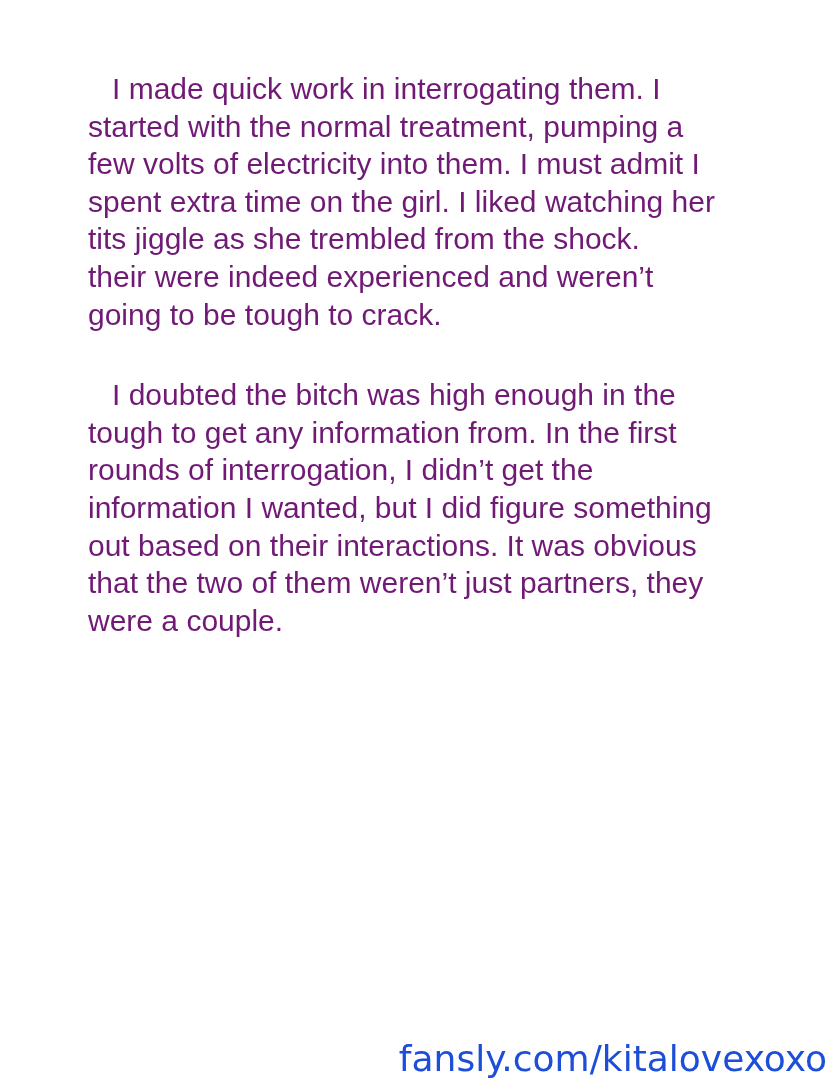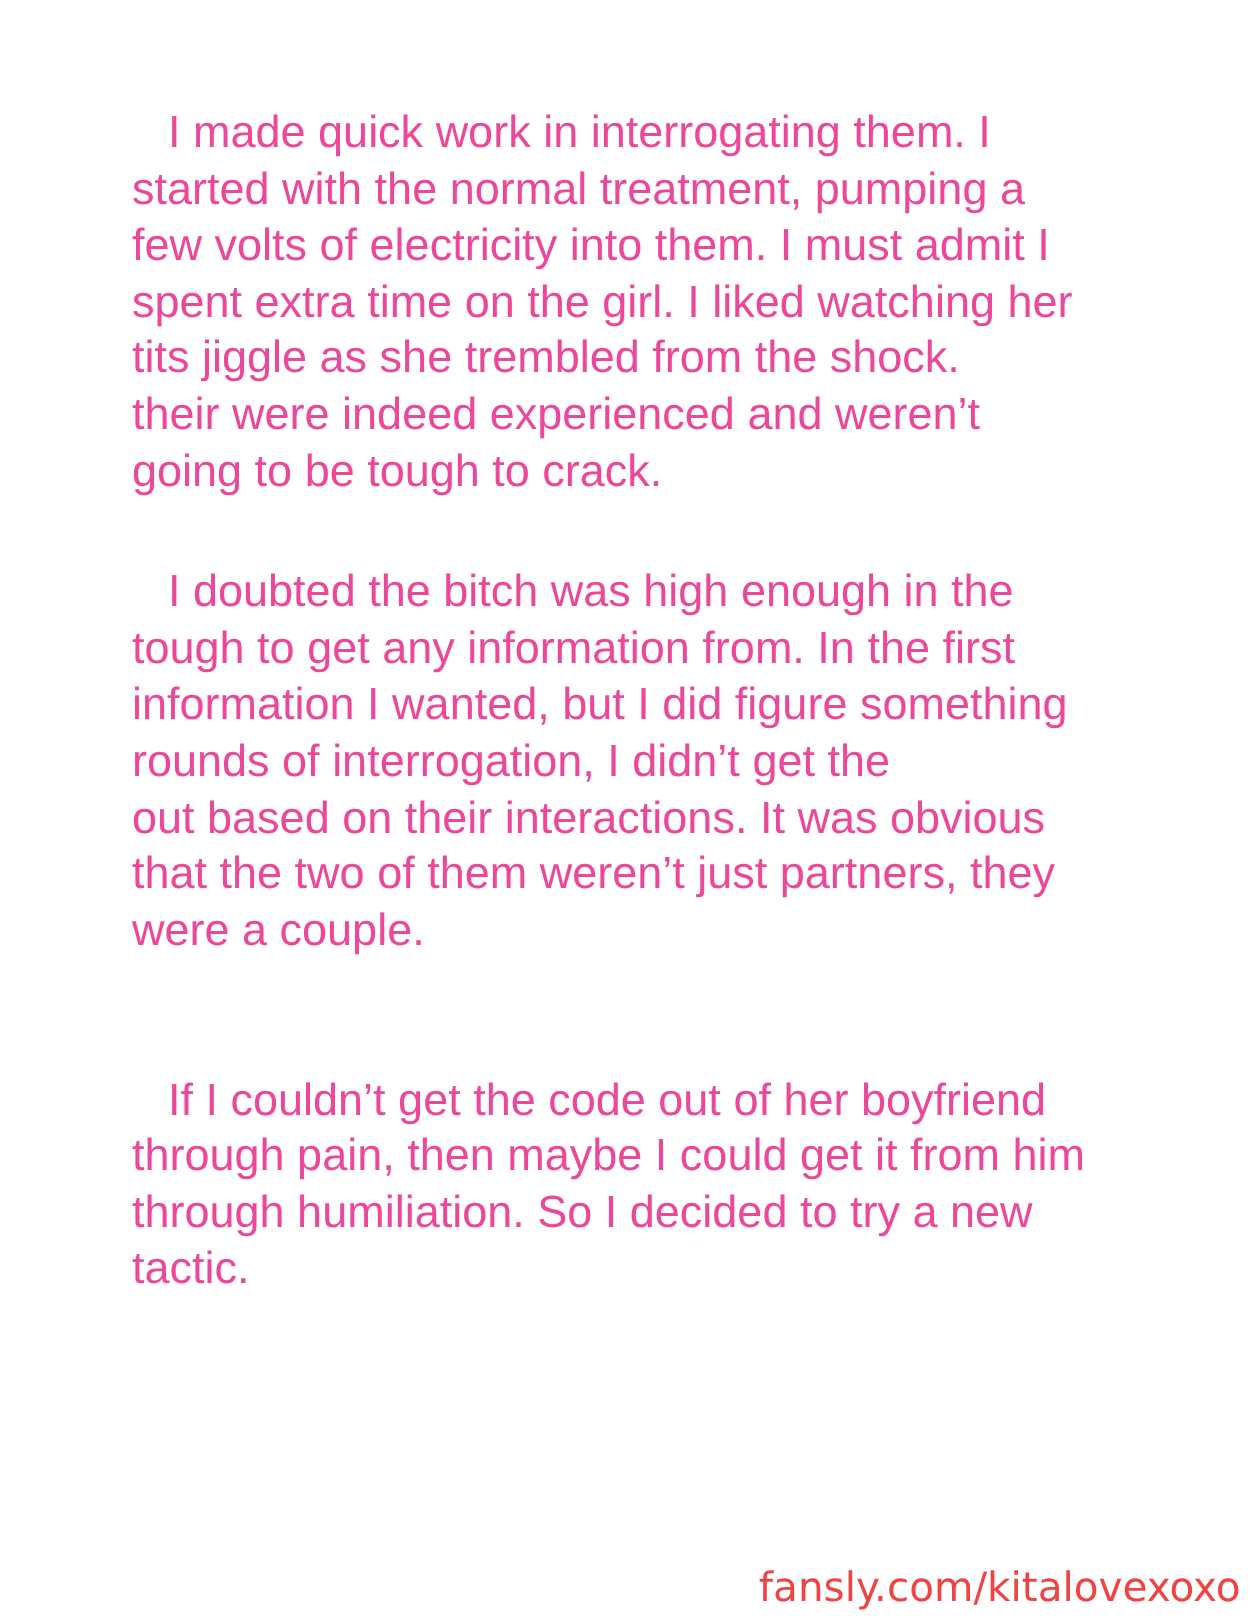--- a/index.html
+++ b/index.html
@@ -15,21 +15,21 @@
     overflow: hidden;
     font-family: "Liberation Sans", sans-serif;
   }
   .text-block {
     position: absolute;
     left: 88px;
     top: 70px;
     width: 710px;
     font-size: 30px;
     line-height: 37.6px;
-    color: #ec4899;
+    color: #701a75;
     letter-spacing: 0px;
   }
   .para {
     margin: 0;
     padding: 0;
   }
   .para.gap-one {
     margin-top: 43px;
   }
   .para.gap-two {
@@ -39,23 +39,23 @@
     white-space: nowrap;
   }
   .line.first {
     padding-left: 24px;
   }
   .watermark {
     position: absolute;
     right: 7px;
     top: 1042px;
     font-family: "DejaVu Sans", sans-serif;
-    font-size: 27px;
+    font-size: 36px;
     line-height: 34px;
-    color: #ef4444;
+    color: #1d4ed8;
     white-space: nowrap;
   }
 </style>
 </head>
 <body>
 
 <div class="page">
 
   <div class="text-block">
 
@@ -65,31 +65,25 @@
       <div class="line">few volts of electricity into them. I must admit I</div>
       <div class="line">spent extra time on the girl. I liked watching her</div>
       <div class="line">tits jiggle as she trembled from the shock.</div>
       <div class="line">their were indeed experienced and weren’t</div>
       <div class="line">going to be tough to crack.</div>
     </div>
 
     <div class="para gap-one">
       <div class="line first">I doubted the bitch was high enough in the</div>
       <div class="line">tough to get any information from. In the first</div>
+      <div class="line">rounds of interrogation, I didn’t get the</div>
       <div class="line">information I wanted, but I did figure something</div>
-      <div class="line">rounds of interrogation, I didn’t get the</div>
       <div class="line">out based on their interactions. It was obvious</div>
       <div class="line">that the two of them weren’t just partners, they</div>
       <div class="line">were a couple.</div>
     </div>
 
-    <div class="para gap-two">
-      <div class="line first">If I couldn’t get the code out of her boyfriend</div>
-      <div class="line">through pain, then maybe I could get it from him</div>
-      <div class="line">through humiliation. So I decided to try a new</div>
-      <div class="line">tactic.</div>
-    </div>
 
   </div>
 
   <div class="watermark">fansly.com/kitalovexoxo</div>
 
 </div>
 
 </body></html>

